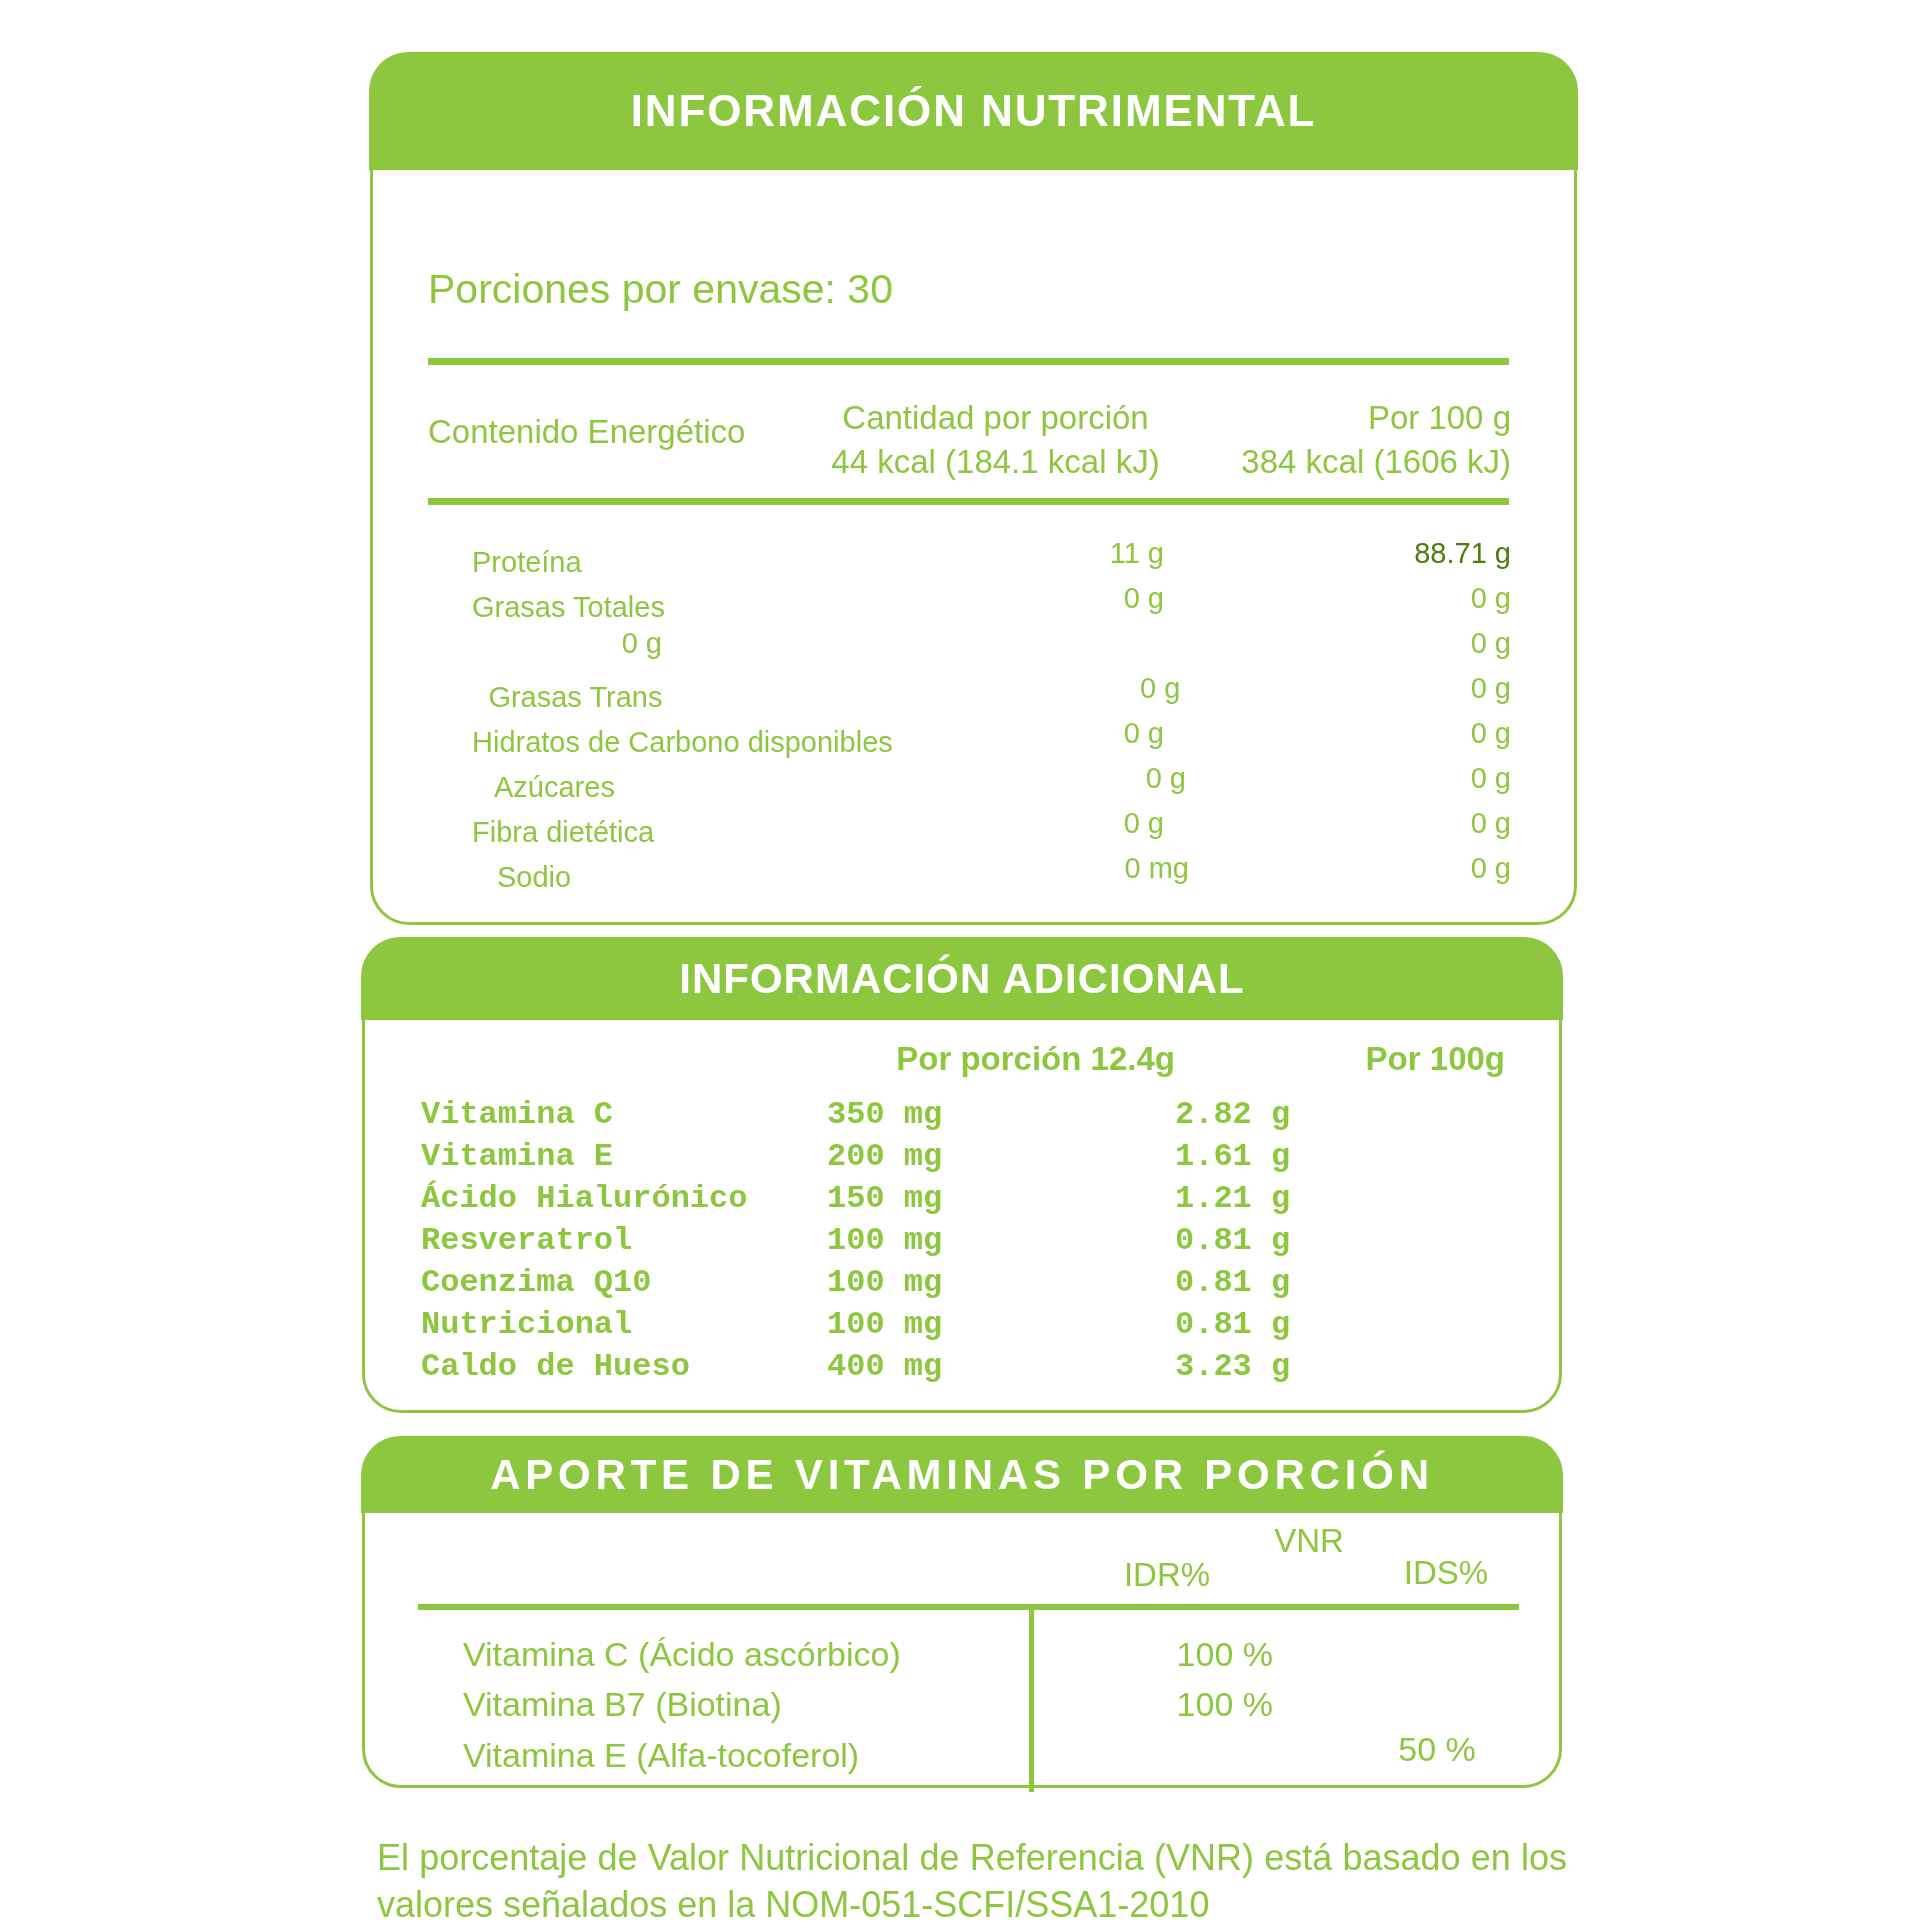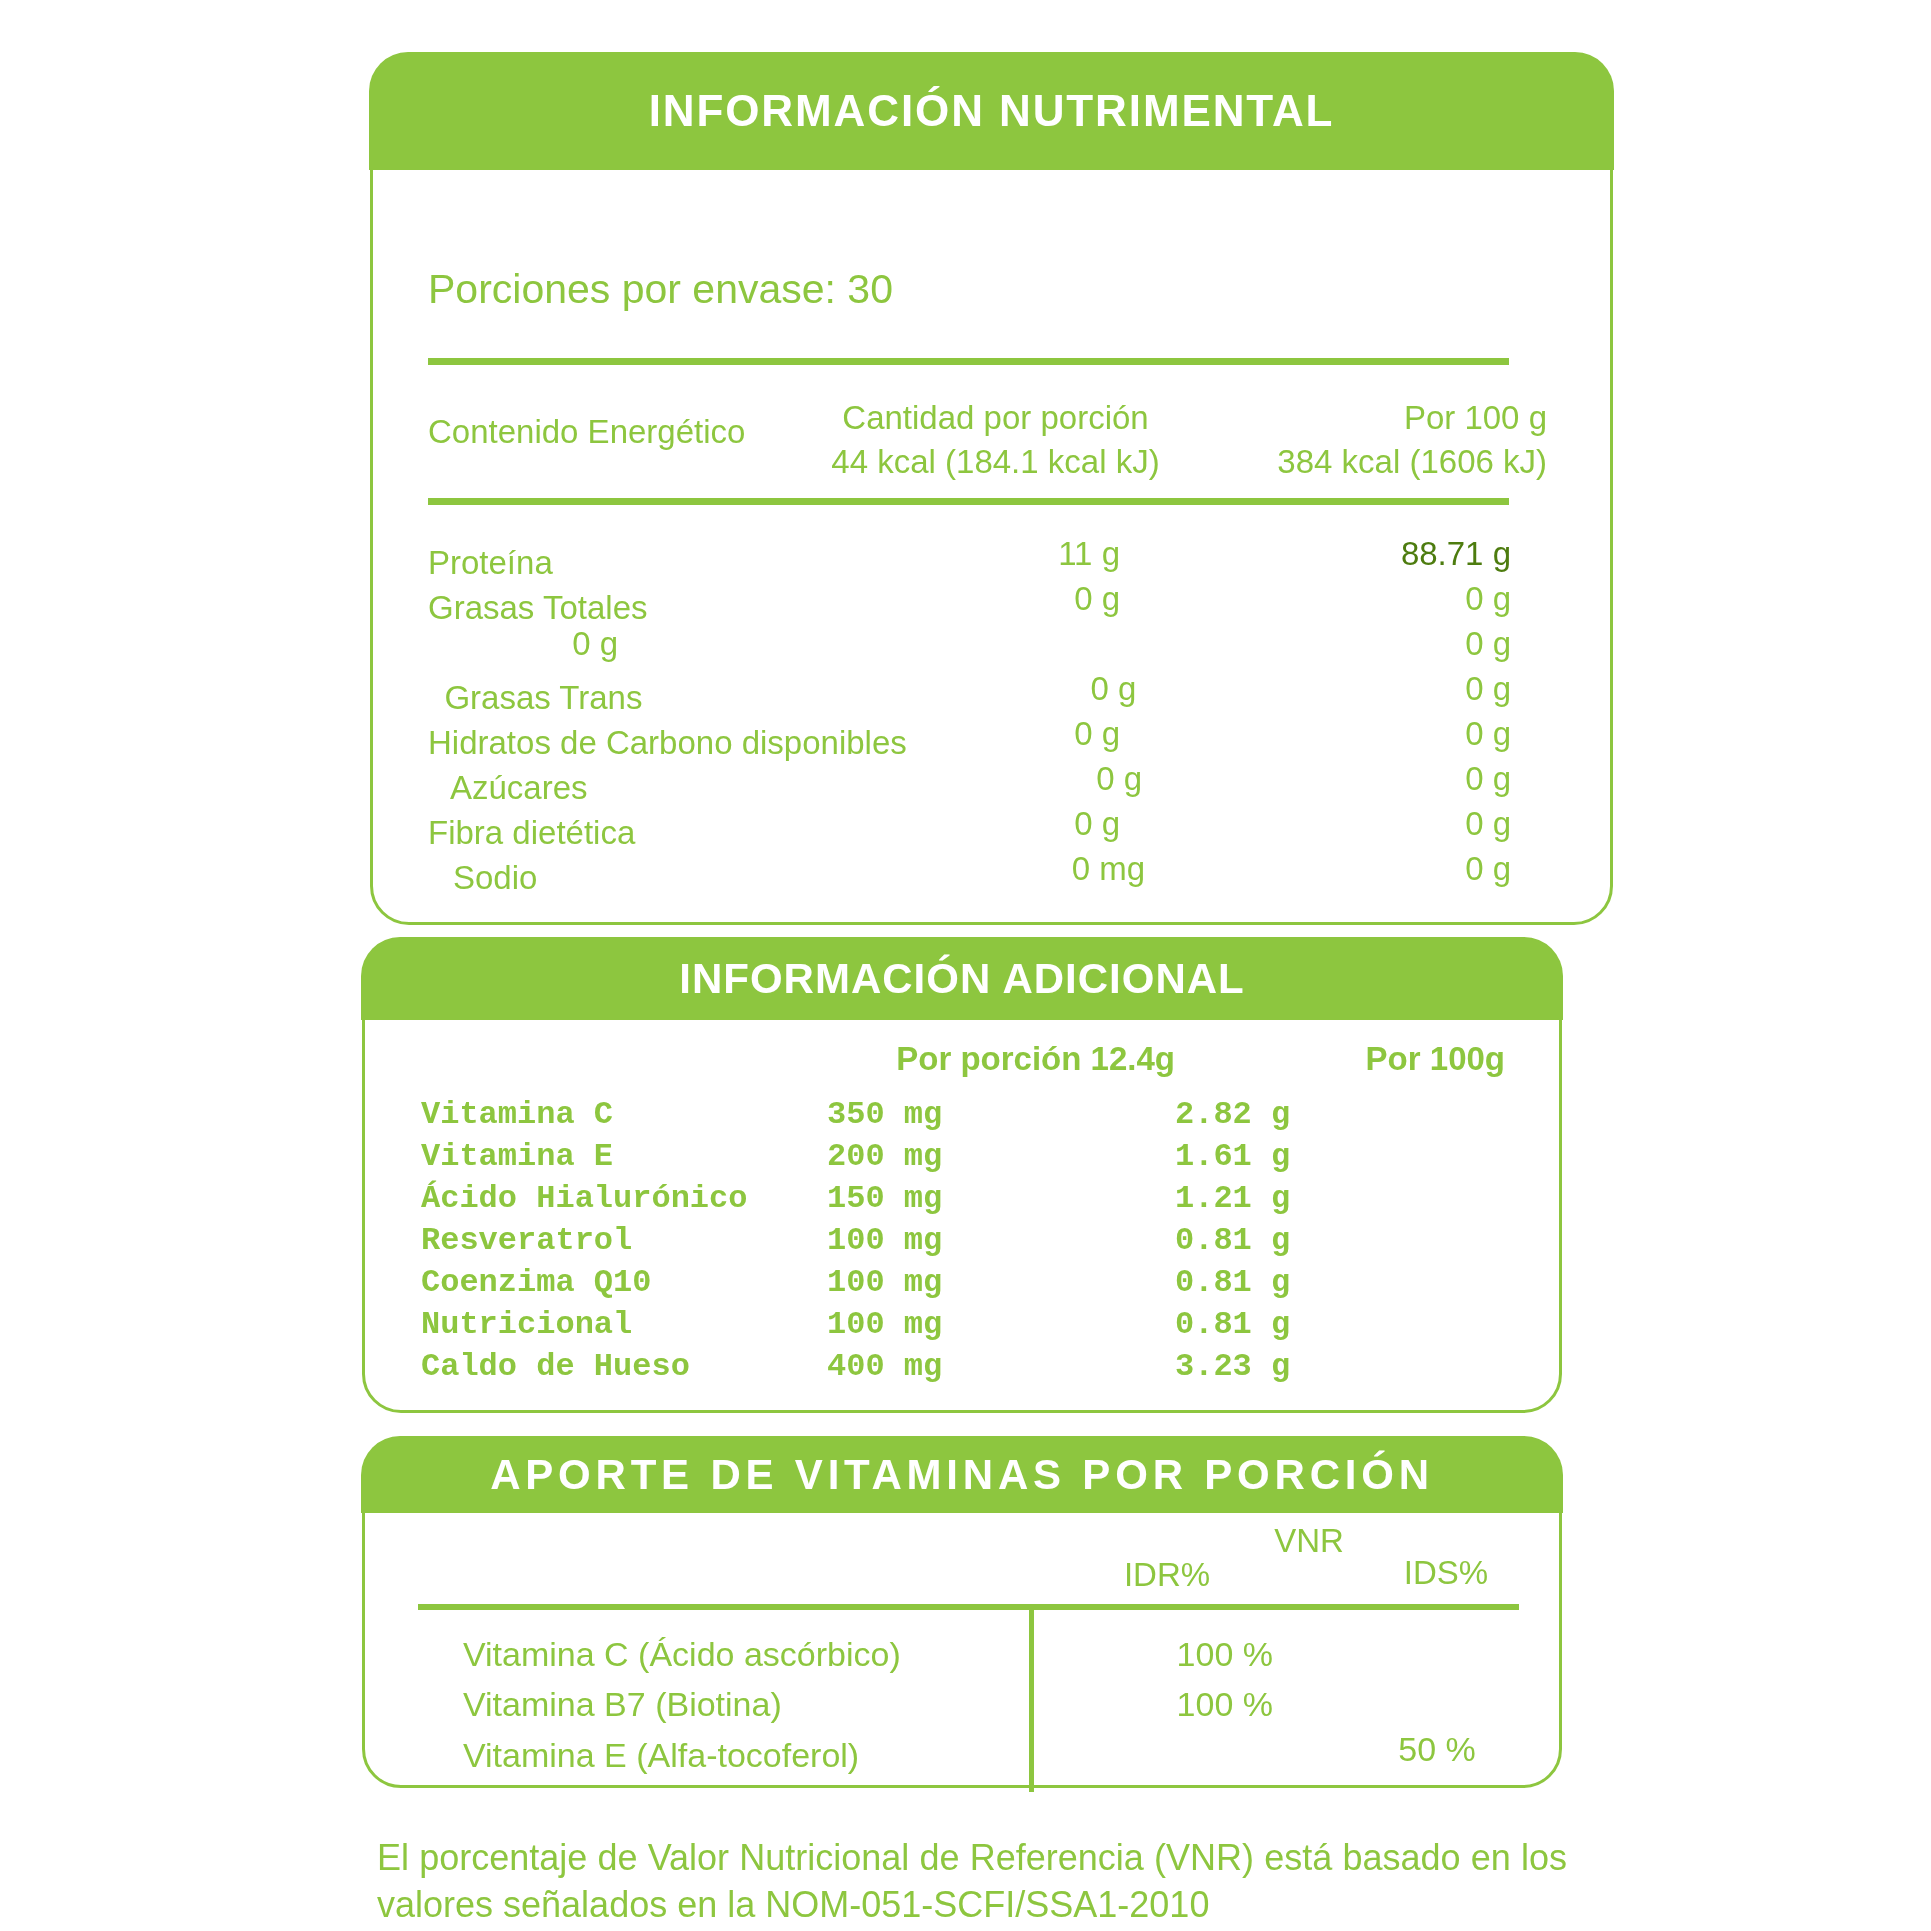--- a/index.html
+++ b/index.html
@@ -7,27 +7,27 @@
           font-family:"Liberation Sans", sans-serif;color:#8DC63F;}
   .panel{position:absolute;border:3.9px solid #8DC63F;border-radius:39px;background:#ffffff;}
   .panel-bar{position:absolute;left:-3.9px;right:-3.9px;top:-3.9px;background:#8DC63F;
              border-radius:39px 39px 0 0;display:flex;align-items:center;justify-content:center;}
   .panel-title{color:#ffffff;font-weight:bold;white-space:nowrap;}
   .abs{position:absolute;white-space:nowrap;}
   .rule{position:absolute;background:#8DC63F;}
   .pink{color:#4d7c0f;}
 
   
-  #p1{left:370px;top:53px;width:1201px;height:866px;padding-left:36px;}
+  #p1{left:370px;top:53px;width:1201px;height:866px;}
   #p1 .panel-bar{height:118px;}
   #p1 .panel-title{font-size:44px;letter-spacing:1.9px;}
   .serving{font-size:41px;}
   .enr{font-size:33px;line-height:44px;}
   #p1-rows{position:absolute;left:55px;top:475px;width:1083px;}
-  .n-row{display:flex;height:45px;font-size:33px;line-height:45px;}
+  .n-row{display:flex;height:45px;font-size:29px;line-height:45px;margin-left:44px;}
   .n-label{flex:0 0 502px;position:relative;top:8.7px;white-space:nowrap;}
   .n-mid{flex:0 0 190px;text-align:right;white-space:nowrap;}
   .n-right{flex:1;text-align:right;white-space:nowrap;}
   .ind1{padding-left:16.4px;}
   .ind2{padding-left:22px;}
   .ind3{padding-left:25px;}
 
   
   #p2{left:362px;top:938px;width:1194px;height:469px;}
   #p2 .panel-bar{height:83px;}

